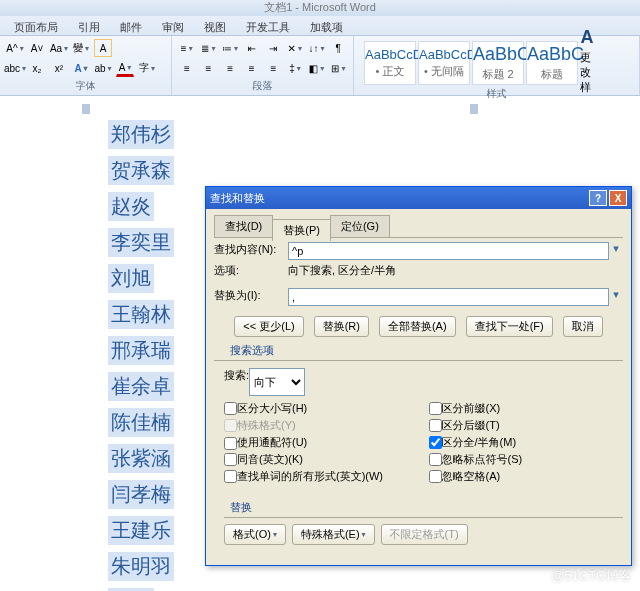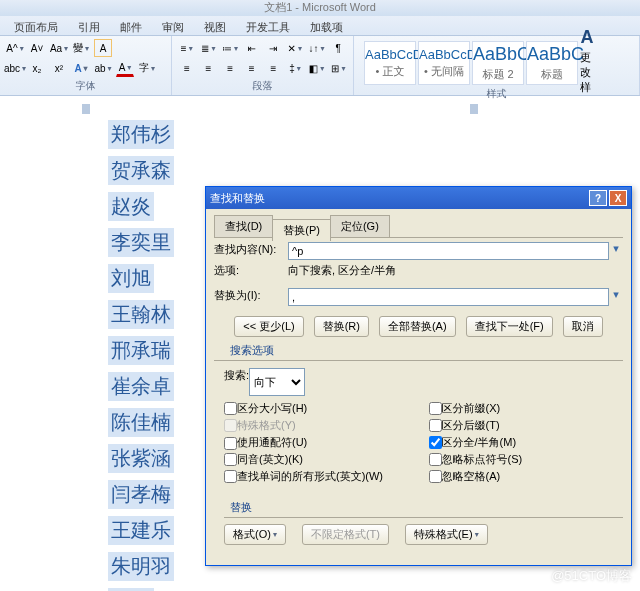--- a/index.html
+++ b/index.html
@@ -219,21 +219,21 @@
               <span>忽略标点符号(S)</span>
             </div>
             <div class="optrow" style="margin-left: 10px;">
               <input type="checkbox" style="">
               <span>忽略空格(A)</span>
             </div>
           </div>
       </div>
     </div>
     <div class="section-label" style="margin-top:14px">替换</div>
-    <div style="border-top:1px solid #aca899;padding-top:6px;display:flex;gap:16px;margin-left:10px">
+    <div style="border-top:1px solid #aca899;padding-top:6px;display:flex;gap:6px;margin-left:10px">
       <span class="dbtn drop">格式(O)</span>
+      <span class="dbtn drop">特殊格式(E)</span>
       <span class="dbtn" style="color:#9a9a9a">不限定格式(T)</span>
-      <span class="dbtn drop">特殊格式(E)</span>
     </div>
   </div>
 </div>
 
 <div class="watermark">@51CTO博客</div>
 
 </body></html>

